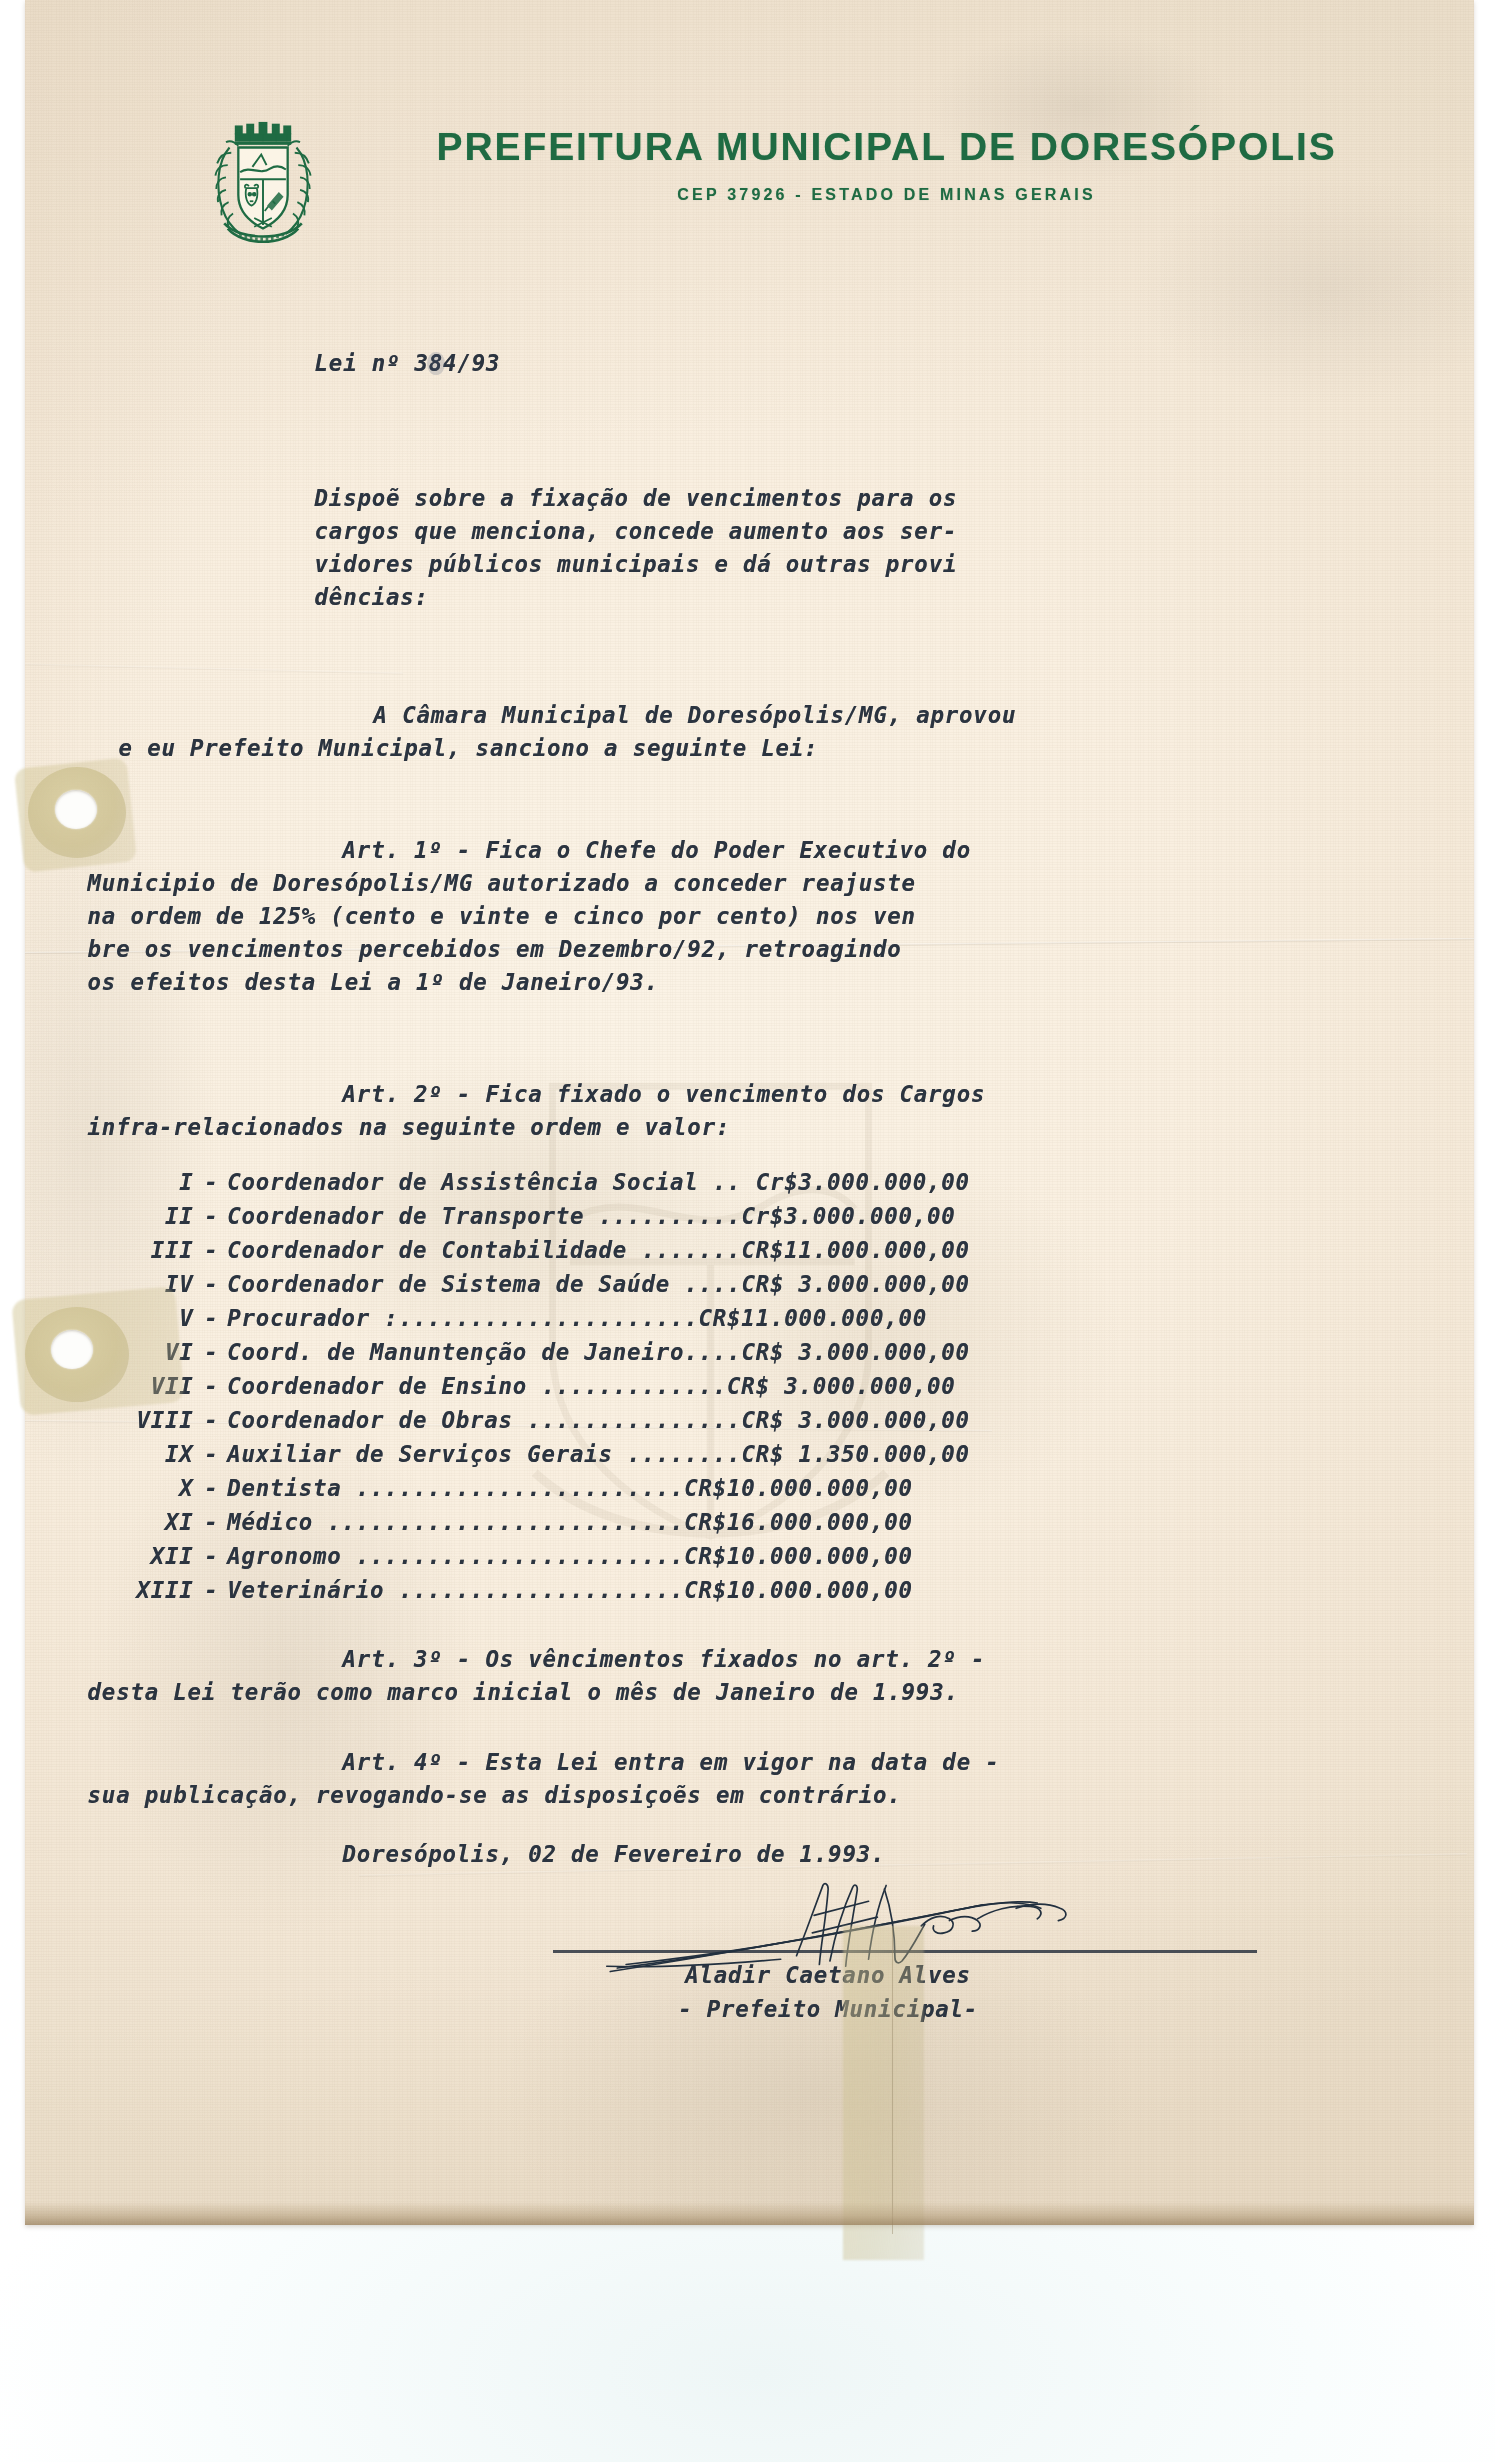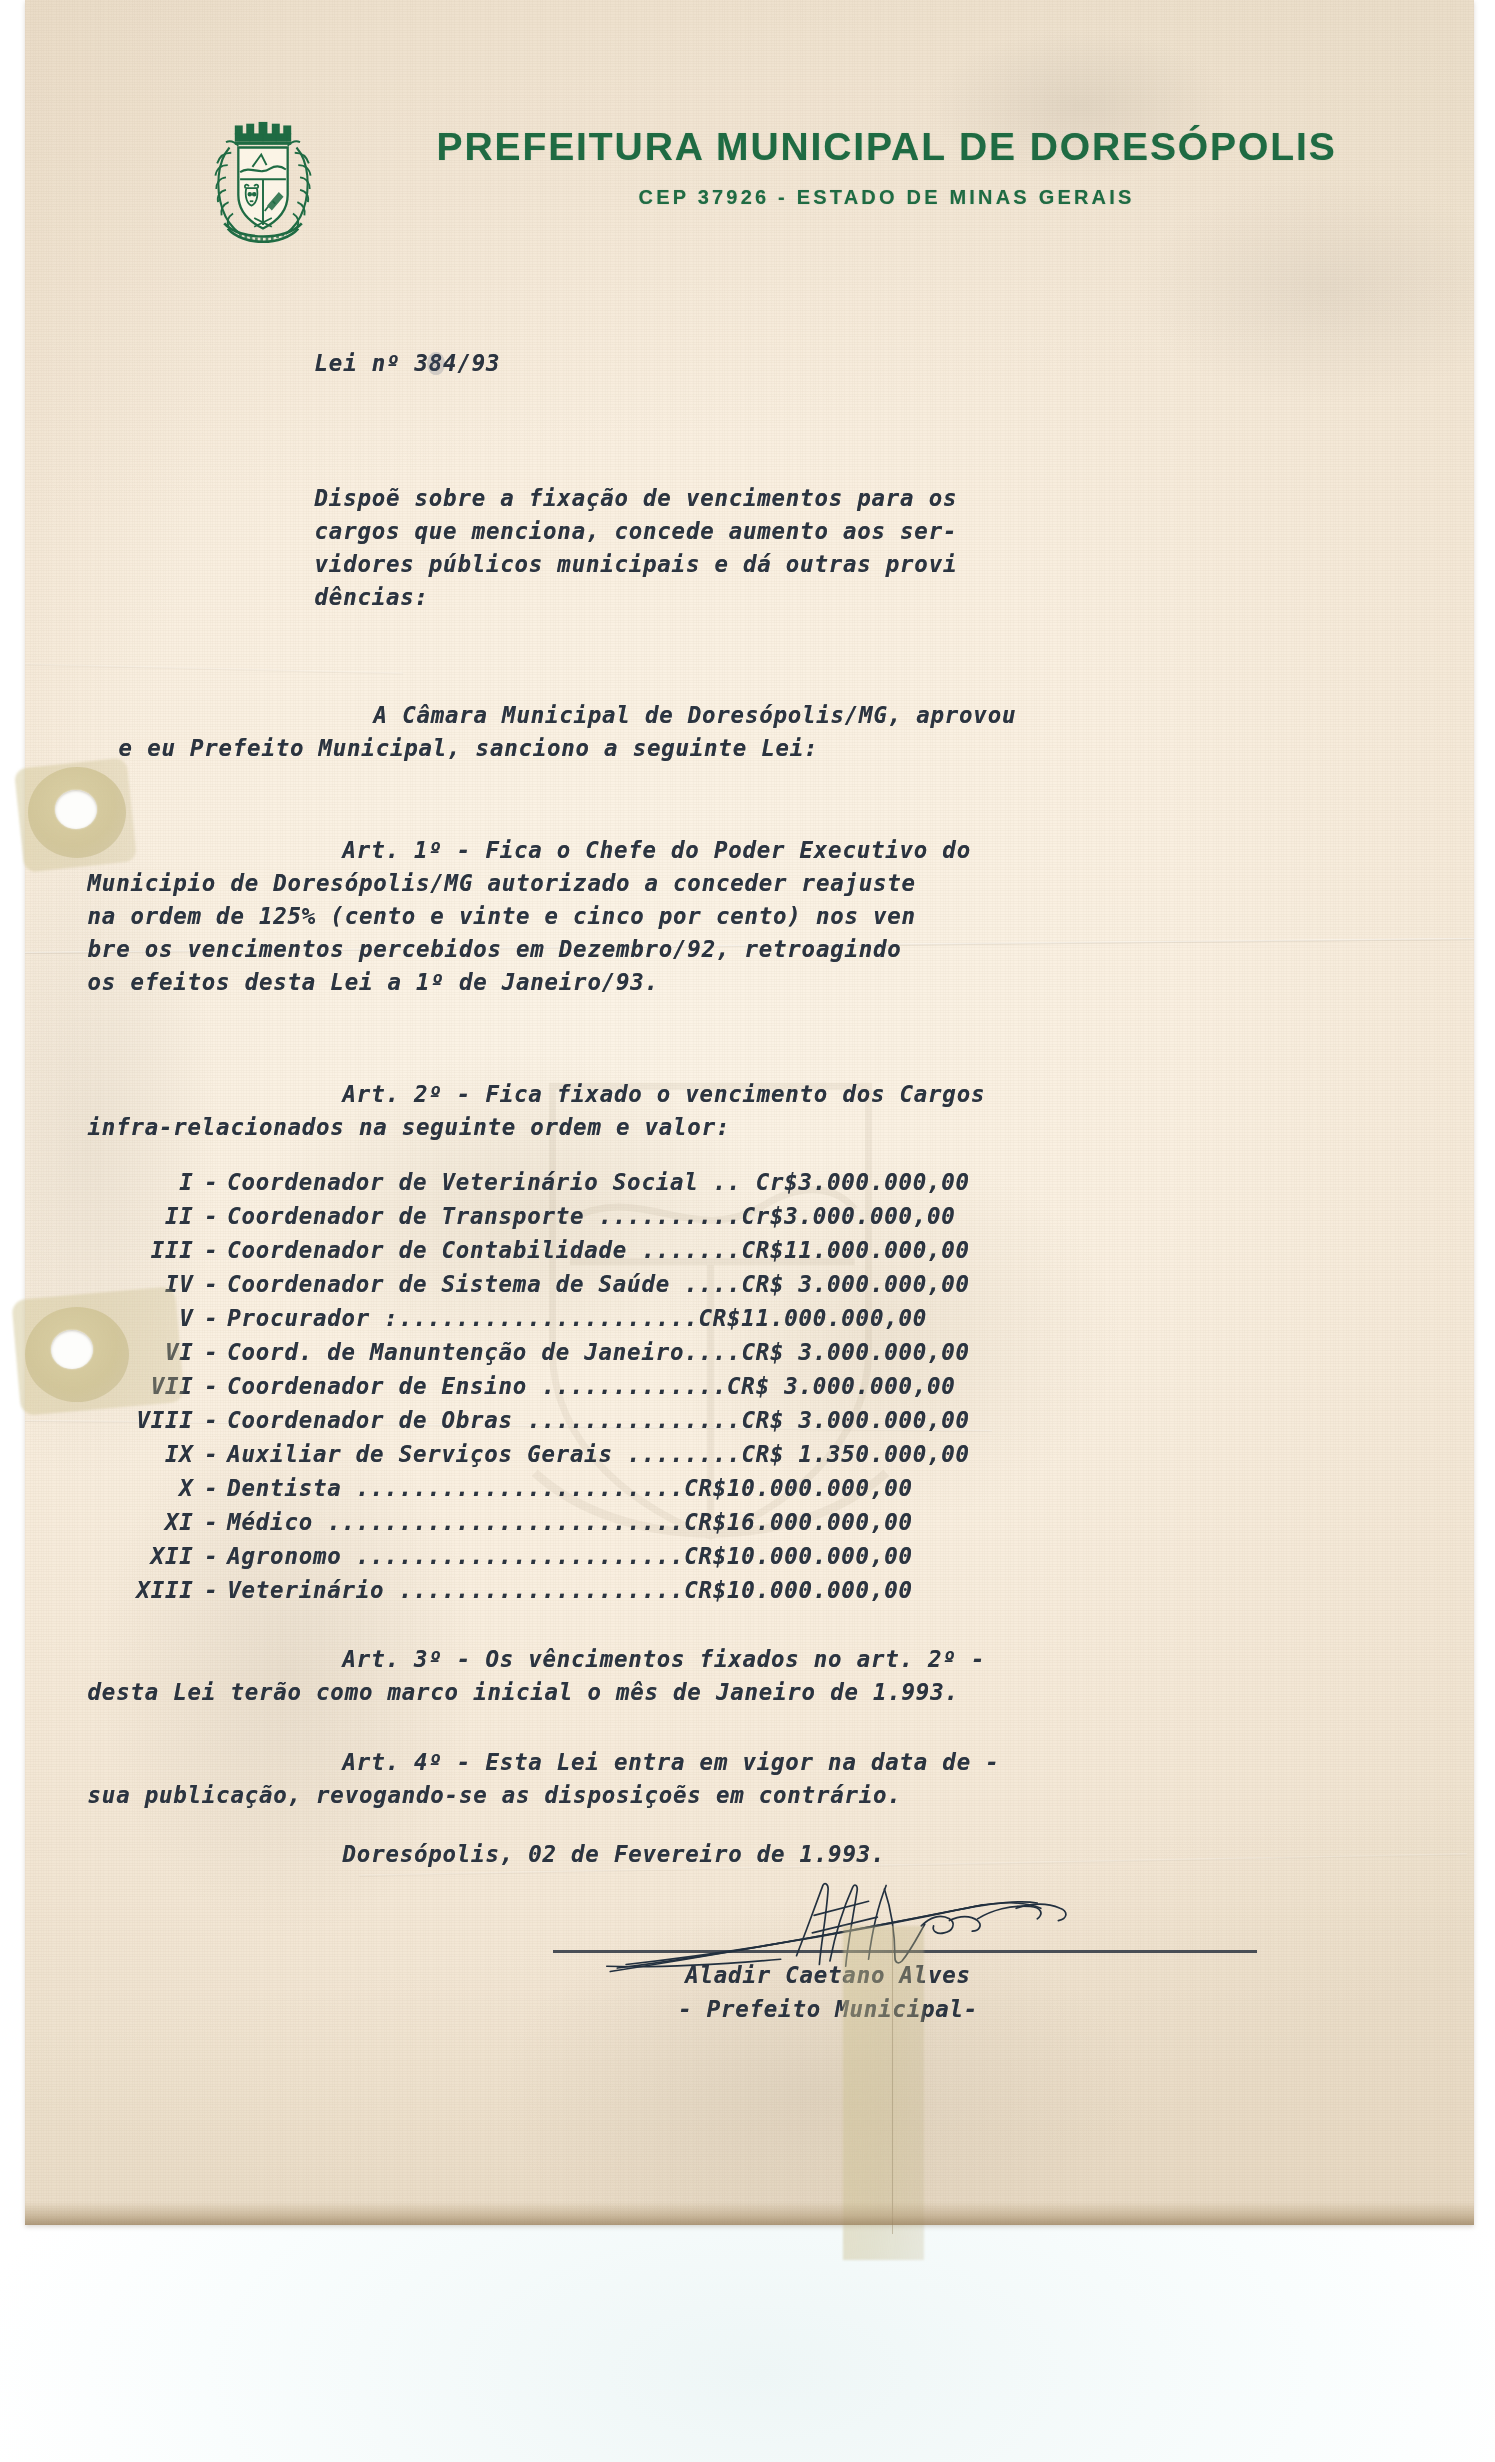--- a/index.html
+++ b/index.html
@@ -152,21 +152,21 @@
     font-size: 39px;
     letter-spacing: 1.9px;
     color: #1f6b43;
     white-space: nowrap;
     text-shadow: 0 0 0.9px rgba(31,107,67,.45);
   }
   #org-subtitle {
     margin-top: 17.6px;
     font-family: "Liberation Sans", sans-serif;
     font-weight: bold;
-    font-size: 20px;
+    font-size: 16px;
     letter-spacing: 3.2px;
     color: #1f6b43;
     white-space: nowrap;
     text-shadow: 0 0 0.9px rgba(31,107,67,.40);
   }
 
   
   #body-text {
     position: absolute;
     left: 0;
@@ -457,21 +457,21 @@
         <div class="tline">bre os vencimentos percebidos em Dezembro/92, retroagindo</div>
         <div class="tline">os efeitos desta Lei a 1º de Janeiro/93.</div>
       </div>
 
       <div id="art2">
         <div class="tline indent">Art. 2º - Fica fixado o vencimento dos Cargos</div>
         <div class="tline">infra-relacionados na seguinte ordem e valor:</div>
       </div>
 
       <div id="positions">
-        <div class="pos-row"><span class="pos-num">I</span><span class="pos-dash">-</span><span class="pos-name">Coordenador de Veterinário Social</span><span class="pos-dots"> .. </span><span class="pos-value">Cr$3.000.000,00</span></div>
+        <div class="pos-row"><span class="pos-num">I</span><span class="pos-dash">-</span><span class="pos-name">Coordenador de Assistência Social</span><span class="pos-dots"> .. </span><span class="pos-value">Cr$3.000.000,00</span></div>
         <div class="pos-row"><span class="pos-num">II</span><span class="pos-dash">-</span><span class="pos-name">Coordenador de Transporte</span><span class="pos-dots"> ..........</span><span class="pos-value">Cr$3.000.000,00</span></div>
         <div class="pos-row"><span class="pos-num">III</span><span class="pos-dash">-</span><span class="pos-name">Coordenador de Contabilidade</span><span class="pos-dots"> .......</span><span class="pos-value">CR$11.000.000,00</span></div>
         <div class="pos-row"><span class="pos-num">IV</span><span class="pos-dash">-</span><span class="pos-name">Coordenador de Sistema de Saúde</span><span class="pos-dots"> ....</span><span class="pos-value">CR$ 3.000.000,00</span></div>
         <div class="pos-row"><span class="pos-num">V</span><span class="pos-dash">-</span><span class="pos-name">Procurador</span><span class="pos-dots"> :.....................</span><span class="pos-value">CR$11.000.000,00</span></div>
         <div class="pos-row"><span class="pos-num">VI</span><span class="pos-dash">-</span><span class="pos-name">Coord. de Manuntenção de Janeiro</span><span class="pos-dots">....</span><span class="pos-value">CR$ 3.000.000,00</span></div>
         <div class="pos-row"><span class="pos-num">VII</span><span class="pos-dash">-</span><span class="pos-name">Coordenador de Ensino</span><span class="pos-dots"> .............</span><span class="pos-value">CR$ 3.000.000,00</span></div>
         <div class="pos-row"><span class="pos-num">VIII</span><span class="pos-dash">-</span><span class="pos-name">Coordenador de Obras</span><span class="pos-dots"> ...............</span><span class="pos-value">CR$ 3.000.000,00</span></div>
         <div class="pos-row"><span class="pos-num">IX</span><span class="pos-dash">-</span><span class="pos-name">Auxiliar de Serviços Gerais</span><span class="pos-dots"> ........</span><span class="pos-value">CR$ 1.350.000,00</span></div>
         <div class="pos-row"><span class="pos-num">X</span><span class="pos-dash">-</span><span class="pos-name">Dentista</span><span class="pos-dots"> .......................</span><span class="pos-value">CR$10.000.000,00</span></div>
         <div class="pos-row"><span class="pos-num">XI</span><span class="pos-dash">-</span><span class="pos-name">Médico</span><span class="pos-dots"> .........................</span><span class="pos-value">CR$16.000.000,00</span></div>

